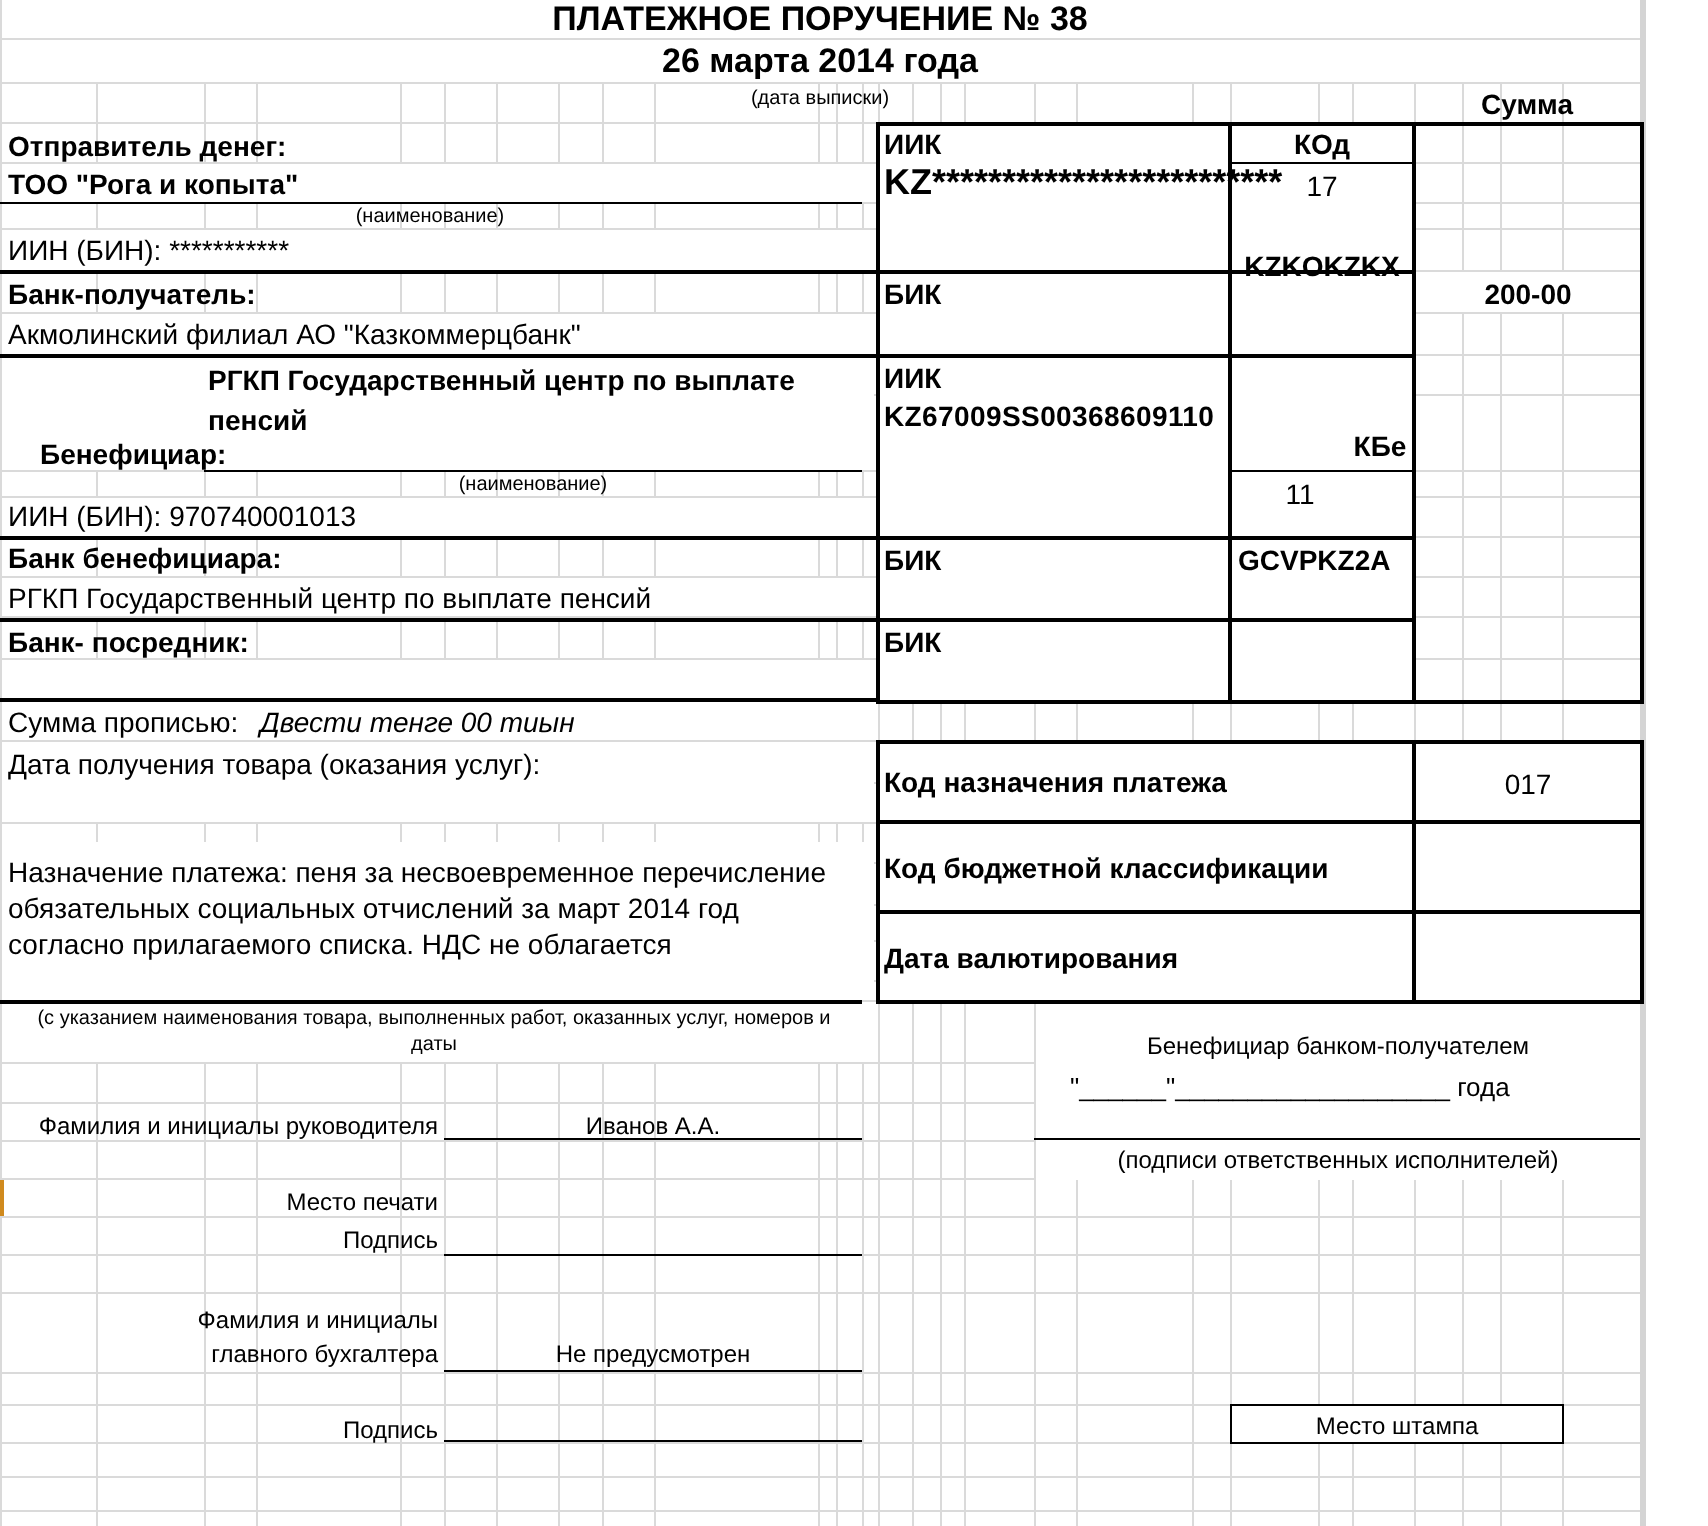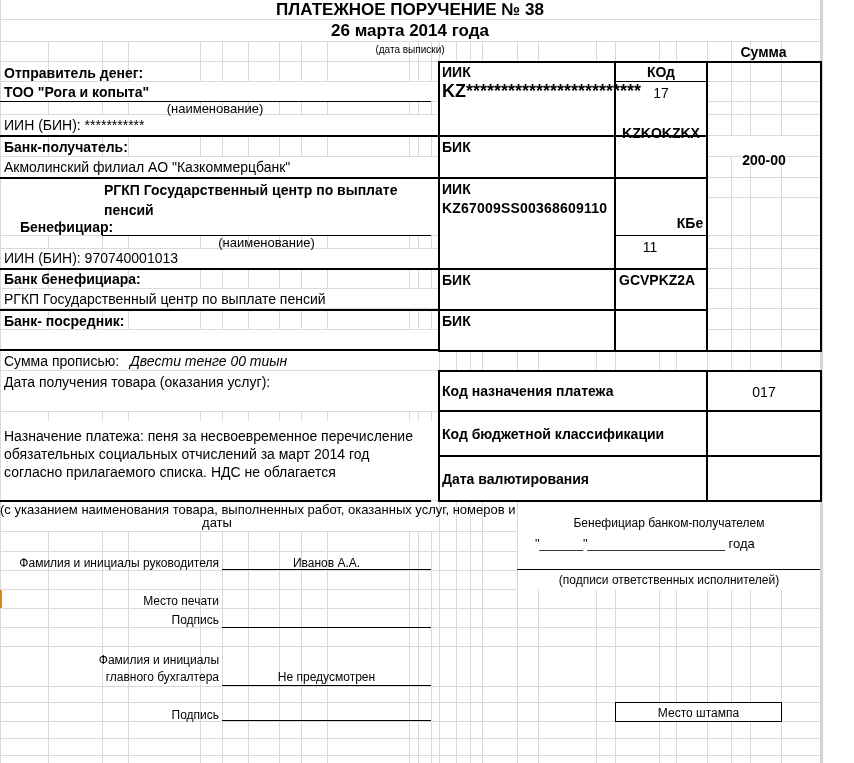--- a/index.html
+++ b/index.html
@@ -2,21 +2,21 @@
 <html><head>
 <meta charset="utf-8">
 <style>
   html, body { margin:0; padding:0; background:#fff; }
   body { width:854px; height:763px; position:relative; overflow:hidden;
          font-family:"Liberation Sans", sans-serif; color:#000; }
   .vline { position:absolute; top:0; width:1px; height:763px; background:#dadada; }
   .hline { position:absolute; left:0; height:1px; width:822px; background:#dadada; }
   .t { position:absolute; white-space:nowrap; font-size:14px; line-height:16px; }
   .b { font-weight:bold; }
-  .small { font-size:13px; line-height:11px; }
+  .small { font-size:10px; line-height:11px; }
   .c { text-align:center; }
   .blk { position:absolute; background:#000; }
   .box { position:absolute; border:2px solid #000; box-sizing:border-box; }
   .whitefill { position:absolute; background:#fff; }
   .rightbar { position:absolute; left:820px; top:0; width:3px; height:763px; background:#d4d4d4; }
 </style>
 </head>
 <body>
 
 <div>
@@ -181,21 +181,21 @@
 <div class="blk" style="left:438px;top:268px;width:270px;height:2px;"></div>
 <div class="blk" style="left:438px;top:309px;width:270px;height:2px;"></div>
 
 <div class="t b" style="left:442px;top:64px;">ИИК</div>
 <div class="t b" style="left:442px;top:83px;font-size:18px;">KZ*************************</div>
 <div class="t b c" style="left:616px;top:64px;width:90px;">КОд</div>
 <div class="t c" style="left:616px;top:85px;width:90px;">17</div>
 
 <div class="t b" style="left:442px;top:139px;">БИК</div>
 <div class="t b c" style="left:616px;top:125px;width:90px;">KZKOKZKX</div>
-<div class="t b c" style="left:708px;top:152px;width:112px;">200-00</div>
+<div class="t b c" style="left:708px;top:139px;width:112px;">200-00</div>
 
 <div class="t b" style="left:442px;top:181px;">ИИК</div>
 <div class="t b" style="left:442px;top:200px;letter-spacing:0.2px;">KZ67009SS00368609110</div>
 <div class="t b c" style="left:616px;top:215px;width:90px;padding-left:29px;">КБе</div>
 <div class="t c" style="left:616px;top:239px;width:68px;">11</div>
 
 <div class="t b" style="left:442px;top:272px;">БИК</div>
 <div class="t b" style="left:619px;top:272px;">GCVPKZ2A</div>
 
 <div class="t b" style="left:442px;top:313px;">БИК</div>

